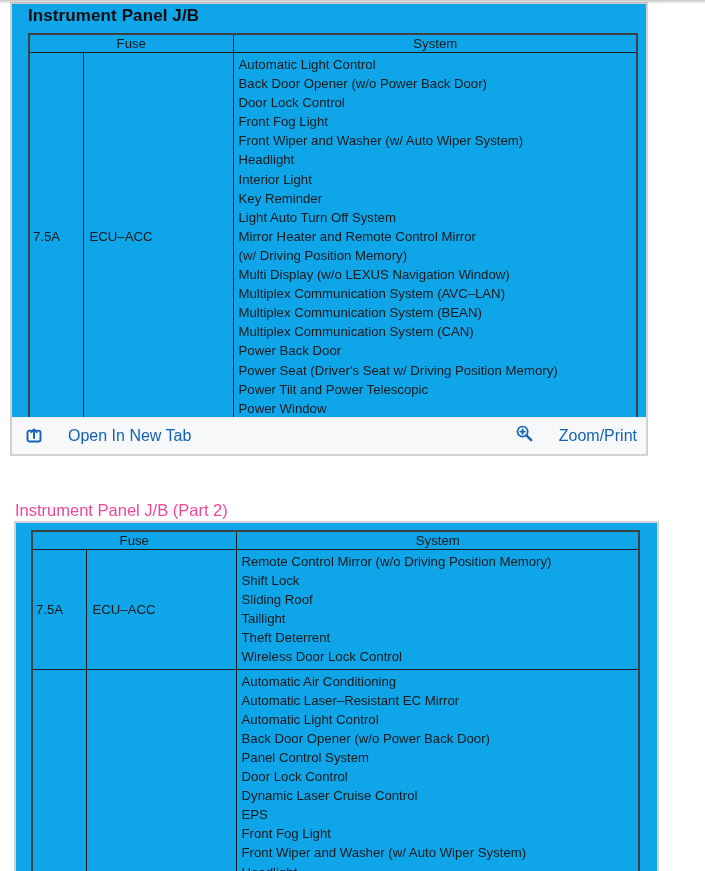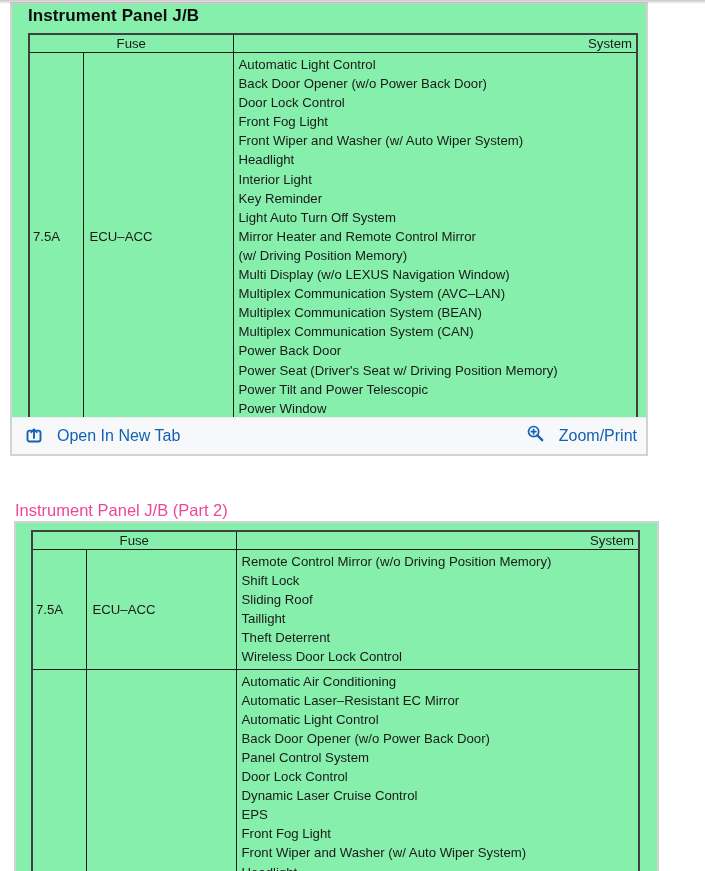--- a/index.html
+++ b/index.html
@@ -13,21 +13,21 @@
     font-family: "Liberation Sans", sans-serif;
     color: #1a1a1a;
   }
   .top-shadow {
     position: absolute; top: 0; left: 0; right: 0; height: 4px;
     background: linear-gradient(rgba(0,0,0,0.22), rgba(0,0,0,0));
     z-index: 6;
   }
   .card {
     position: absolute;
-    background: #86efac;
+    background: #0ea5e9;
     border: 2px solid #d2d2d2;
   }
   #card1 { left: 10px; top: 2px; width: 638px; height: 454px; }
   #card2 { left: 14px; top: 521px; width: 645px; height: 360px; }
 
   .card1-title {
     margin: 2px 0 0 16px;
     font-size: 17px;
     font-weight: 700;
     color: #0d0d0d;
@@ -53,21 +53,21 @@
     border: 1.6px solid #1c1c1c;
     font-weight: 400;
     font-size: 13.2px;
   }
   .fuse-table th {
     height: 18px;
     padding: 1px 4px;
     vertical-align: middle;
   }
   th.fuse-h { text-align: center; }
-  th.system-h { text-align: right; padding-left: 5px; margin-top: 40px; }
+  th.system-h { text-align: center; padding-left: 5px; margin-top: 40px; }
   td.amp { width: 54px; padding-left: 3px; vertical-align: middle; margin-left: 16px; }
   td.fname { width: 150px; padding-left: 6px; vertical-align: middle; }
   td.systems { padding: 2px 6px 2px 5px; vertical-align: top; }
   .sysline {
     line-height: 19.1px;
     white-space: pre-line;
   }
 
   .card-footer {
     position: absolute;
@@ -76,21 +76,21 @@
     background: #f7f8f9;
     border-top: 1px solid #ececec;
     display: flex;
     justify-content: space-between;
     align-items: center;
     padding: 0 9px 0 13px;
   }
   .link {
     display: inline-flex;
     align-items: center;
-    gap: 14px;
+    gap: 25px;
     font-size: 16px;
     color: #1261b4;
     text-decoration: none;
     cursor: pointer;
   }
   .link svg { display: block; }
   .zoom-ic { transform: translateY(-3px); }
 </style>
 </head>
 <body>

